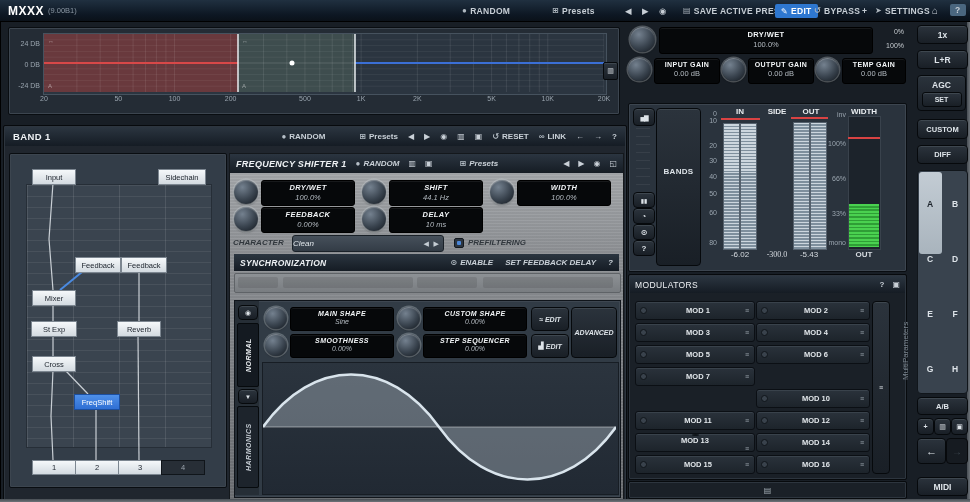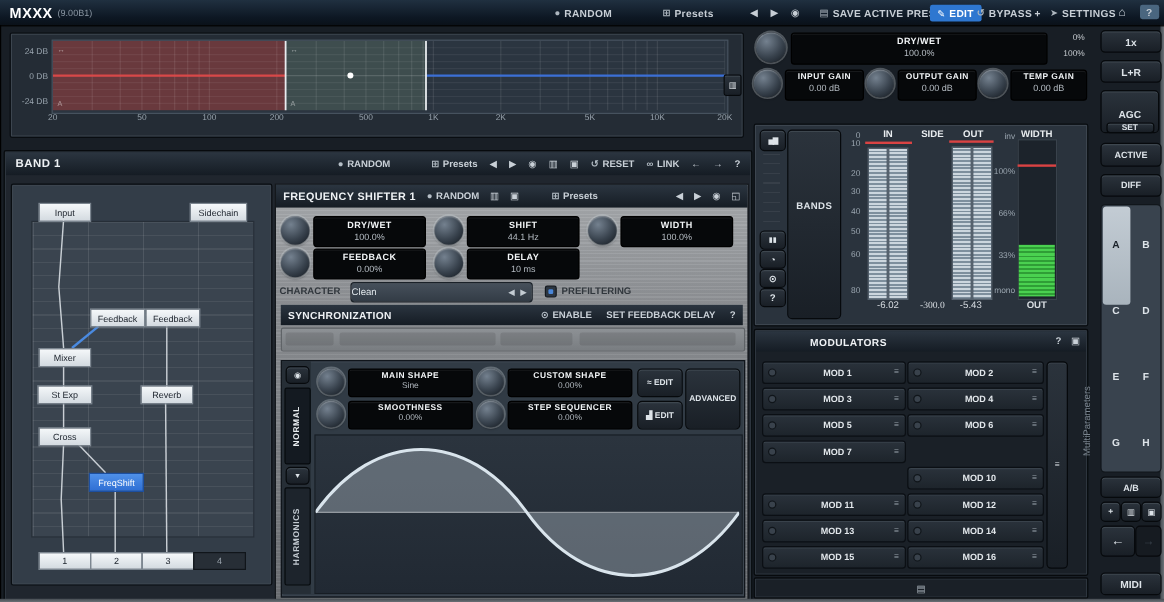--- a/index.html
+++ b/index.html
@@ -262,21 +262,21 @@
       </div>
 
     <div class="abs mval" style="left:94px;top:146px;width:34px;">-6.02</div>
     <div class="abs mval" style="left:130px;top:146px;width:36px;font-family:Liberation Serif, serif;">-300.0</div>
     <div class="abs mval" style="left:163px;top:146px;width:34px;">-5.43</div>
     <div class="abs mval" style="left:218px;top:146px;width:34px;font-weight:bold;">OUT</div>
   </div>
 
   <div class="abs dkpanel" id="mods" style="left:628px;top:274px;width:277px;height:204px;">
     <div class="hdrbar abs" style="left:1px;top:1px;width:275px;height:17px;padding:0 5px;box-sizing:border-box;">
-      <span style="font-size:8.5px;font-weight:bold;letter-spacing:.4px;margin-left:40px;">MODULATORS</span>
+      <span style="font-size:8.5px;font-weight:normal;letter-spacing:.4px;">MODULATORS</span>
       <span style="margin-left:auto;font-size:8px;color:#c9d0d7;font-weight:bold;">?</span>
       <span style="margin-left:8px;font-size:8px;color:#c9d0d7;"><span>▣</span></span>
     </div>
     <div id="modgrid" class="abs" style="left:0;top:0;width:277px;height:204px;">
         <div class="abs mod" style="left: 6px; top: 26px; width: 118px; height: 17px;">
           <span class="dot"></span>
     <span style="flex:1;text-align:center;">MOD 1</span>
     <span class="mi">≡</span>
         </div>
         <div class="abs mod" style="left: 127px; top: 26px; width: 112px; height: 17px;">
@@ -317,21 +317,21 @@
         <div class="abs mod" style="left: 6px; top: 136px; width: 118px; height: 17px;">
           <span class="dot"></span>
     <span style="flex:1;text-align:center;">MOD 11</span>
     <span class="mi">≡</span>
         </div>
         <div class="abs mod" style="left: 127px; top: 136px; width: 112px; height: 17px;">
           <span class="dot"></span>
     <span style="flex:1;text-align:center;">MOD 12</span>
     <span class="mi">≡</span>
         </div>
-        <div class="abs mod" style="left: 6px; top: 158px; width: 118px; height: 17px;">
+        <div class="abs mod" style="left: 6px; top: 158px; width: 118px; height: 17px; flex-direction: column;">
           <span class="dot"></span>
     <span style="flex:1;text-align:center;">MOD 13</span>
     <span class="mi">≡</span>
         </div>
         <div class="abs mod" style="left: 127px; top: 158px; width: 112px; height: 17px;">
           <span class="dot"></span>
     <span style="flex:1;text-align:center;">MOD 14</span>
     <span class="mi">≡</span>
         </div>
         <div class="abs mod" style="left: 6px; top: 180px; width: 118px; height: 17px;">
@@ -349,25 +349,25 @@
         <span>≡</span>
       </div>
   </div>
   <div class="abs dkpanel tb" style="left:628px;top:481px;width:277px;height:16px;justify-content:center;">
     <span style="font-size:8px;color:#aab3bb;">▤</span>
   </div>
 
   <div class="abs vert" style="left:901px;top:210px;height:170px;font-size:8px;color:#79838d;">MultiParameters</div>
   <div class="abs sbtn" style="left:917px;top:25px;width:49px;height:17px;">1x</div>
   <div class="abs sbtn" style="left:917px;top:50px;width:49px;height:17px;">L+R</div>
-  <div class="abs sbtn" style="left:917px;top:75px;width:49px;height:36px;flex-direction:column;justify-content:flex-start;padding-top:14px;box-sizing:border-box;">
+  <div class="abs sbtn" style="left:917px;top:75px;width:49px;height:36px;flex-direction:column;justify-content:flex-start;padding-top:4px;box-sizing:border-box;">
     <span>AGC</span>
     <span class="sbtn" style="width:38px;height:13px;margin-top:2px;font-size:7px;border-radius:3px;">SET</span>
   </div>
-  <div class="abs sbtn" style="left:917px;top:119px;width:49px;height:18px;font-size:7.5px;">ACTIVE</div>
+  <div class="abs sbtn" style="left:917px;top:119px;width:49px;height:18px;font-size:7.5px;">CUSTOM</div>
   <div class="abs sbtn" style="left:917px;top:145px;width:49px;height:17px;font-size:7.5px;">DIFF</div>
   <div class="abs" style="left:917px;top:170px;width:49px;height:222px;background:#39434e;border:1px solid #11161b;border-radius:4px;">
     <div class="abs" style="left:1px;top:1px;width:23px;height:82px;background:linear-gradient(#c3ccd4,#a9b4bd);border-radius:3px;"></div>
     <div id="abletters">
         <div class="abs" style="left: 6px; top: 28px; width: 12px; text-align: center; font-size: 8.5px; font-weight: bold; color: rgb(27, 34, 42);">A</div>
         <div class="abs" style="left: 31px; top: 28px; width: 12px; text-align: center; font-size: 8.5px; font-weight: bold; color: rgb(221, 227, 232);">B</div>
         <div class="abs" style="left: 6px; top: 83px; width: 12px; text-align: center; font-size: 8.5px; font-weight: bold; color: rgb(221, 227, 232);">C</div>
         <div class="abs" style="left: 31px; top: 83px; width: 12px; text-align: center; font-size: 8.5px; font-weight: bold; color: rgb(221, 227, 232);">D</div>
         <div class="abs" style="left: 6px; top: 138px; width: 12px; text-align: center; font-size: 8.5px; font-weight: bold; color: rgb(221, 227, 232);">E</div>
         <div class="abs" style="left: 31px; top: 138px; width: 12px; text-align: center; font-size: 8.5px; font-weight: bold; color: rgb(221, 227, 232);">F</div>
@@ -457,21 +457,21 @@
       <div class="abs node" style="left:21px;top:167px;width:44px;height:14px;">St Exp</div>
       <div class="abs node" style="left:107px;top:167px;width:42px;height:14px;">Reverb</div>
       <div class="abs node" style="left:22px;top:202px;width:42px;height:14px;">Cross</div>
       <div class="abs node" style="left:64px;top:240px;width:44px;height:14px;background:linear-gradient(#4f90e8,#2f6fd4);color:#fff;border-color:#1c4fa0;">FreqShift</div>
       <div class="abs node" style="left:22px;top:306px;width:42px;height:13px;">1</div>
       <div class="abs node" style="left:65px;top:306px;width:42px;height:13px;">2</div>
       <div class="abs node" style="left:108px;top:306px;width:42px;height:13px;">3</div>
       <div class="abs node" style="left:151px;top:306px;width:42px;height:13px;background:#272e36;color:#9aa3ac;border-color:#10151a;">4</div>
     </div>
 
-    <div class="abs metal" id="freq" style="left:225px;top:27px;width:393px;height:346px;">
+    <div class="abs metal" id="freq" style="left:225px;top:27px;width:393px;height:346px;font-style:italic;">
       <div class="hdrbar abs" style="left:0;top:0;width:393px;height:19px;padding:0 6px;box-sizing:border-box;gap:9px;">
         <span style="font-size:9px;font-weight:bold;letter-spacing:.3px;">FREQUENCY SHIFTER 1</span>
         <span class="hbtn">
             <span class="ico">●</span>
             <span>RANDOM</span>
           </span>
         <span class="hbtn">
             <span>▥</span>
           </span>
         <span class="hbtn">

